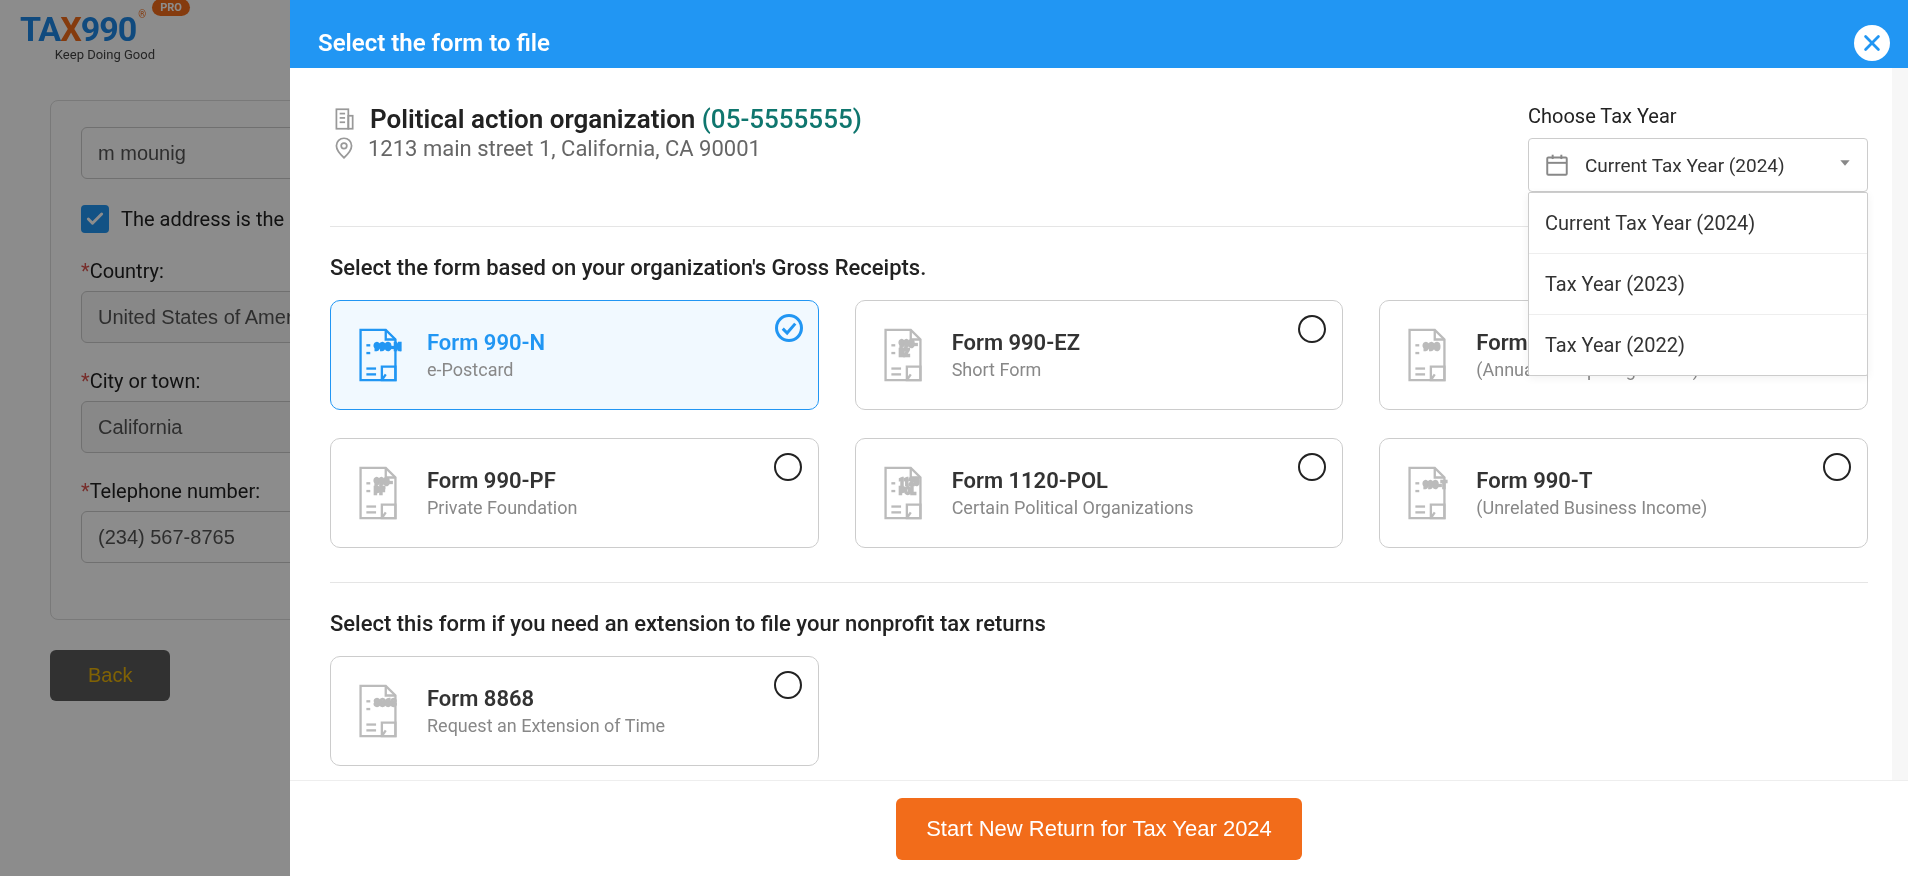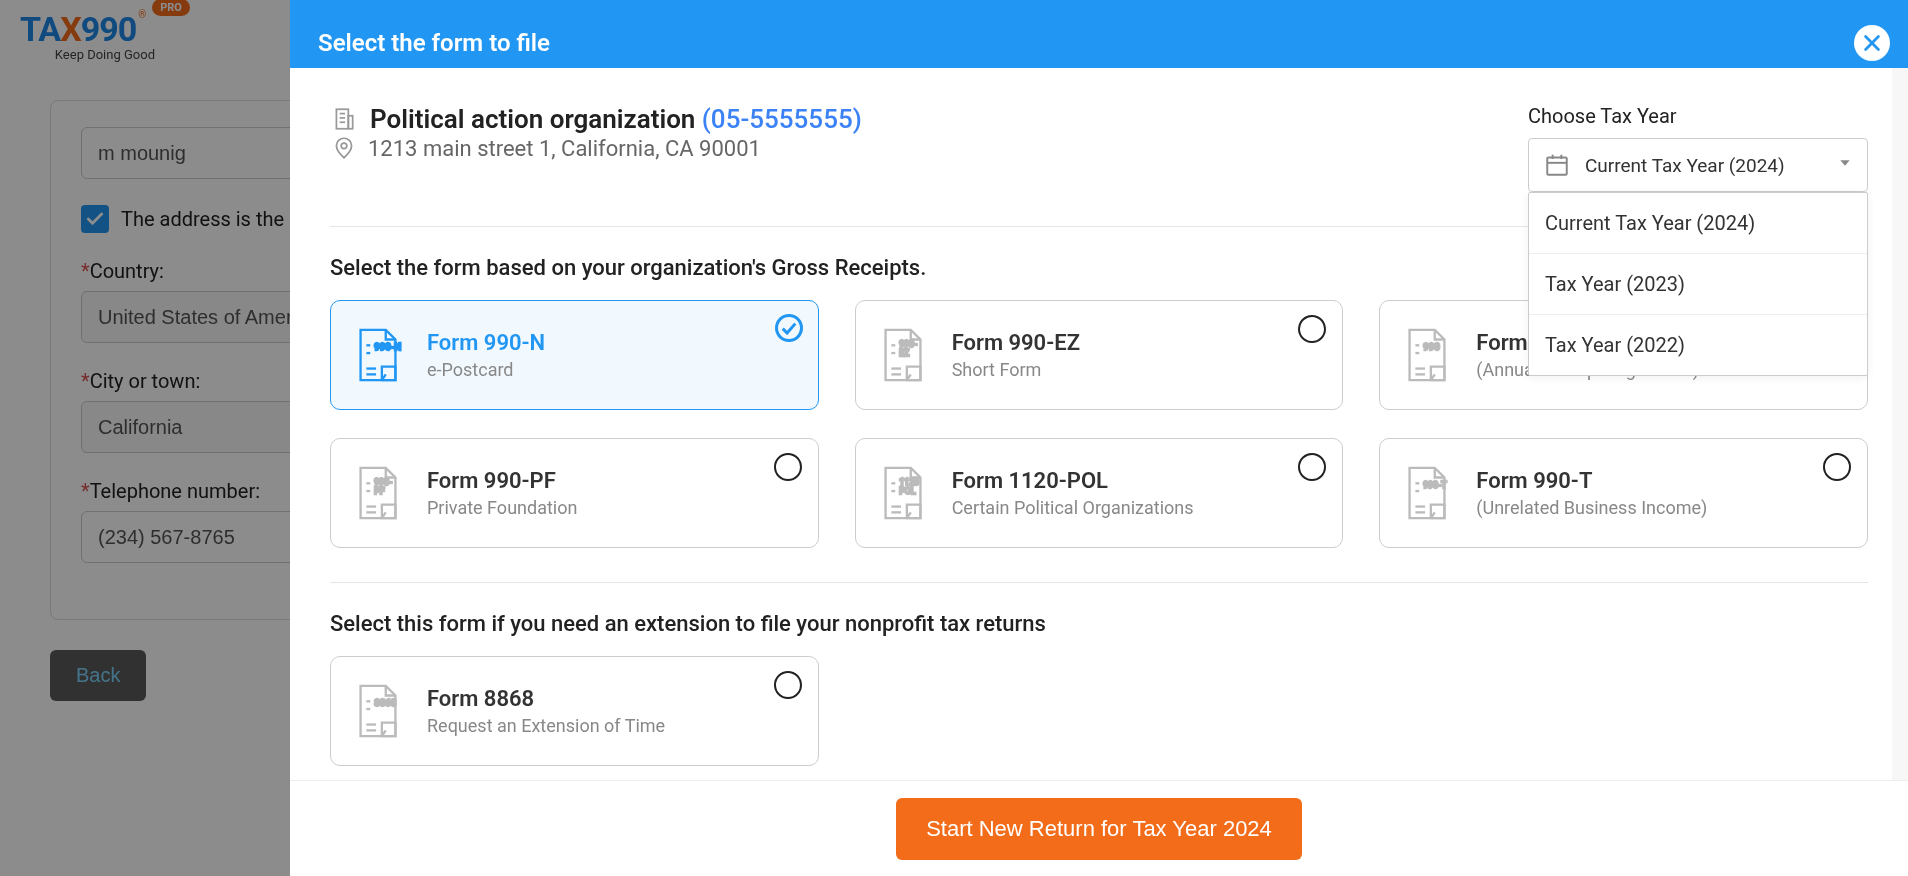--- a/index.html
+++ b/index.html
@@ -15,36 +15,36 @@
   .logo-pro { background: #f26c1a; color: #fff; border-radius: 10px; font-size: 11px; font-weight: 700; padding: 2px 8px; margin-left: 6px; position: relative; top: -10px; }
   .logo-tag { font-size: 13px; color: #444; margin-top: -2px; text-align: center; }
   .bg-form { padding: 30px 50px; max-width: 700px; }
   .bg-input-group { margin-bottom: 26px; }
   .bg-label { font-size: 20px; color: #222; display: block; margin-bottom: 8px; }
   .req { color: #d9534f; }
   .bg-input { width: 100%; height: 52px; border: 1px solid #ccc; border-radius: 6px; padding: 0 16px; font-size: 20px; color: #555; background: #fff; }
   .bg-checkbox-row { display: flex; align-items: center; gap: 12px; margin-bottom: 26px; }
   .bg-checkbox { width: 28px; height: 28px; background: #2196f3; border-radius: 4px; display: flex; align-items: center; justify-content: center; color: #fff; font-weight: bold; }
   .bg-check-text { font-size: 20px; color: #222; }
-  .bg-back { background: #5a5a5a; color: #7dd3fc; border: none; border-radius: 6px; padding: 14px 26px; font-size: 20px; cursor: pointer; }
+  .bg-back { background: #5a5a5a; color: #eab308; border: none; border-radius: 6px; padding: 14px 38px; font-size: 20px; cursor: pointer; }
   .bg-card { border: 1px solid #ddd; border-radius: 8px; padding: 26px 30px 30px; background: #fff; margin-bottom: 30px; }
   .dim-overlay { position: absolute; inset: 0; background: rgba(0,0,0,0.45); }
 
   
   .modal { position: absolute; left: 290px; top: 0; right: 0; bottom: 0; background: #fff; display: flex; flex-direction: column; }
   .modal-header { background: #2196f3; color: #fff; height: 68px; display: flex; align-items: center; justify-content: space-between; padding: 17px 18px 0 28px; flex: 0 0 auto; }
   .modal-title { font-size: 24px; font-weight: 600; }
   .close-btn { width: 36px; height: 36px; border-radius: 50%; background: #fff; display: flex; align-items: center; justify-content: center; cursor: pointer; }
   .close-btn svg { width: 22px; height: 22px; }
   .modal-body { flex: 1 1 auto; overflow: auto; padding: 36px 40px 24px 40px; position: relative; }
 
   .org-row { display: flex; justify-content: space-between; align-items: flex-start; gap: 40px; }
   .org-left { flex: 1; }
   .org-name-line { display: flex; align-items: center; gap: 12px; font-size: 26px; color: #222; font-weight: 500; }
-  .org-ein { color: #3b82f6; }
+  .org-ein { color: #0f766e; }
   .org-addr-line { display: flex; align-items: center; gap: 10px; font-size: 22px; color: #666; }
   .icon-slot { width: 28px; height: 28px; display: inline-flex; align-items: center; justify-content: center; color: #888; }
   .icon-slot svg { width: 26px; height: 26px; }
 
   .tax-year-col { width: 340px; position: relative; }
   .tax-year-label { font-size: 20px; color: #222; margin-bottom: 10px; }
   .tax-year-select { height: 54px; border: 1px solid #ccc; border-radius: 4px; display: flex; align-items: center; padding: 0 14px; gap: 14px; cursor: pointer; background: #fff; }
   .tax-year-select .sel-text { flex: 1; font-size: 19px; color: #333; }
   .tax-year-select .chev { color: #888; }
   .tax-year-dropdown { position: absolute; left: 0; right: 0; top: 88px; background: #fff; border: 1px solid #ccc; border-radius: 2px; box-shadow: 0 2px 8px rgba(0,0,0,0.06); z-index: 5; }

